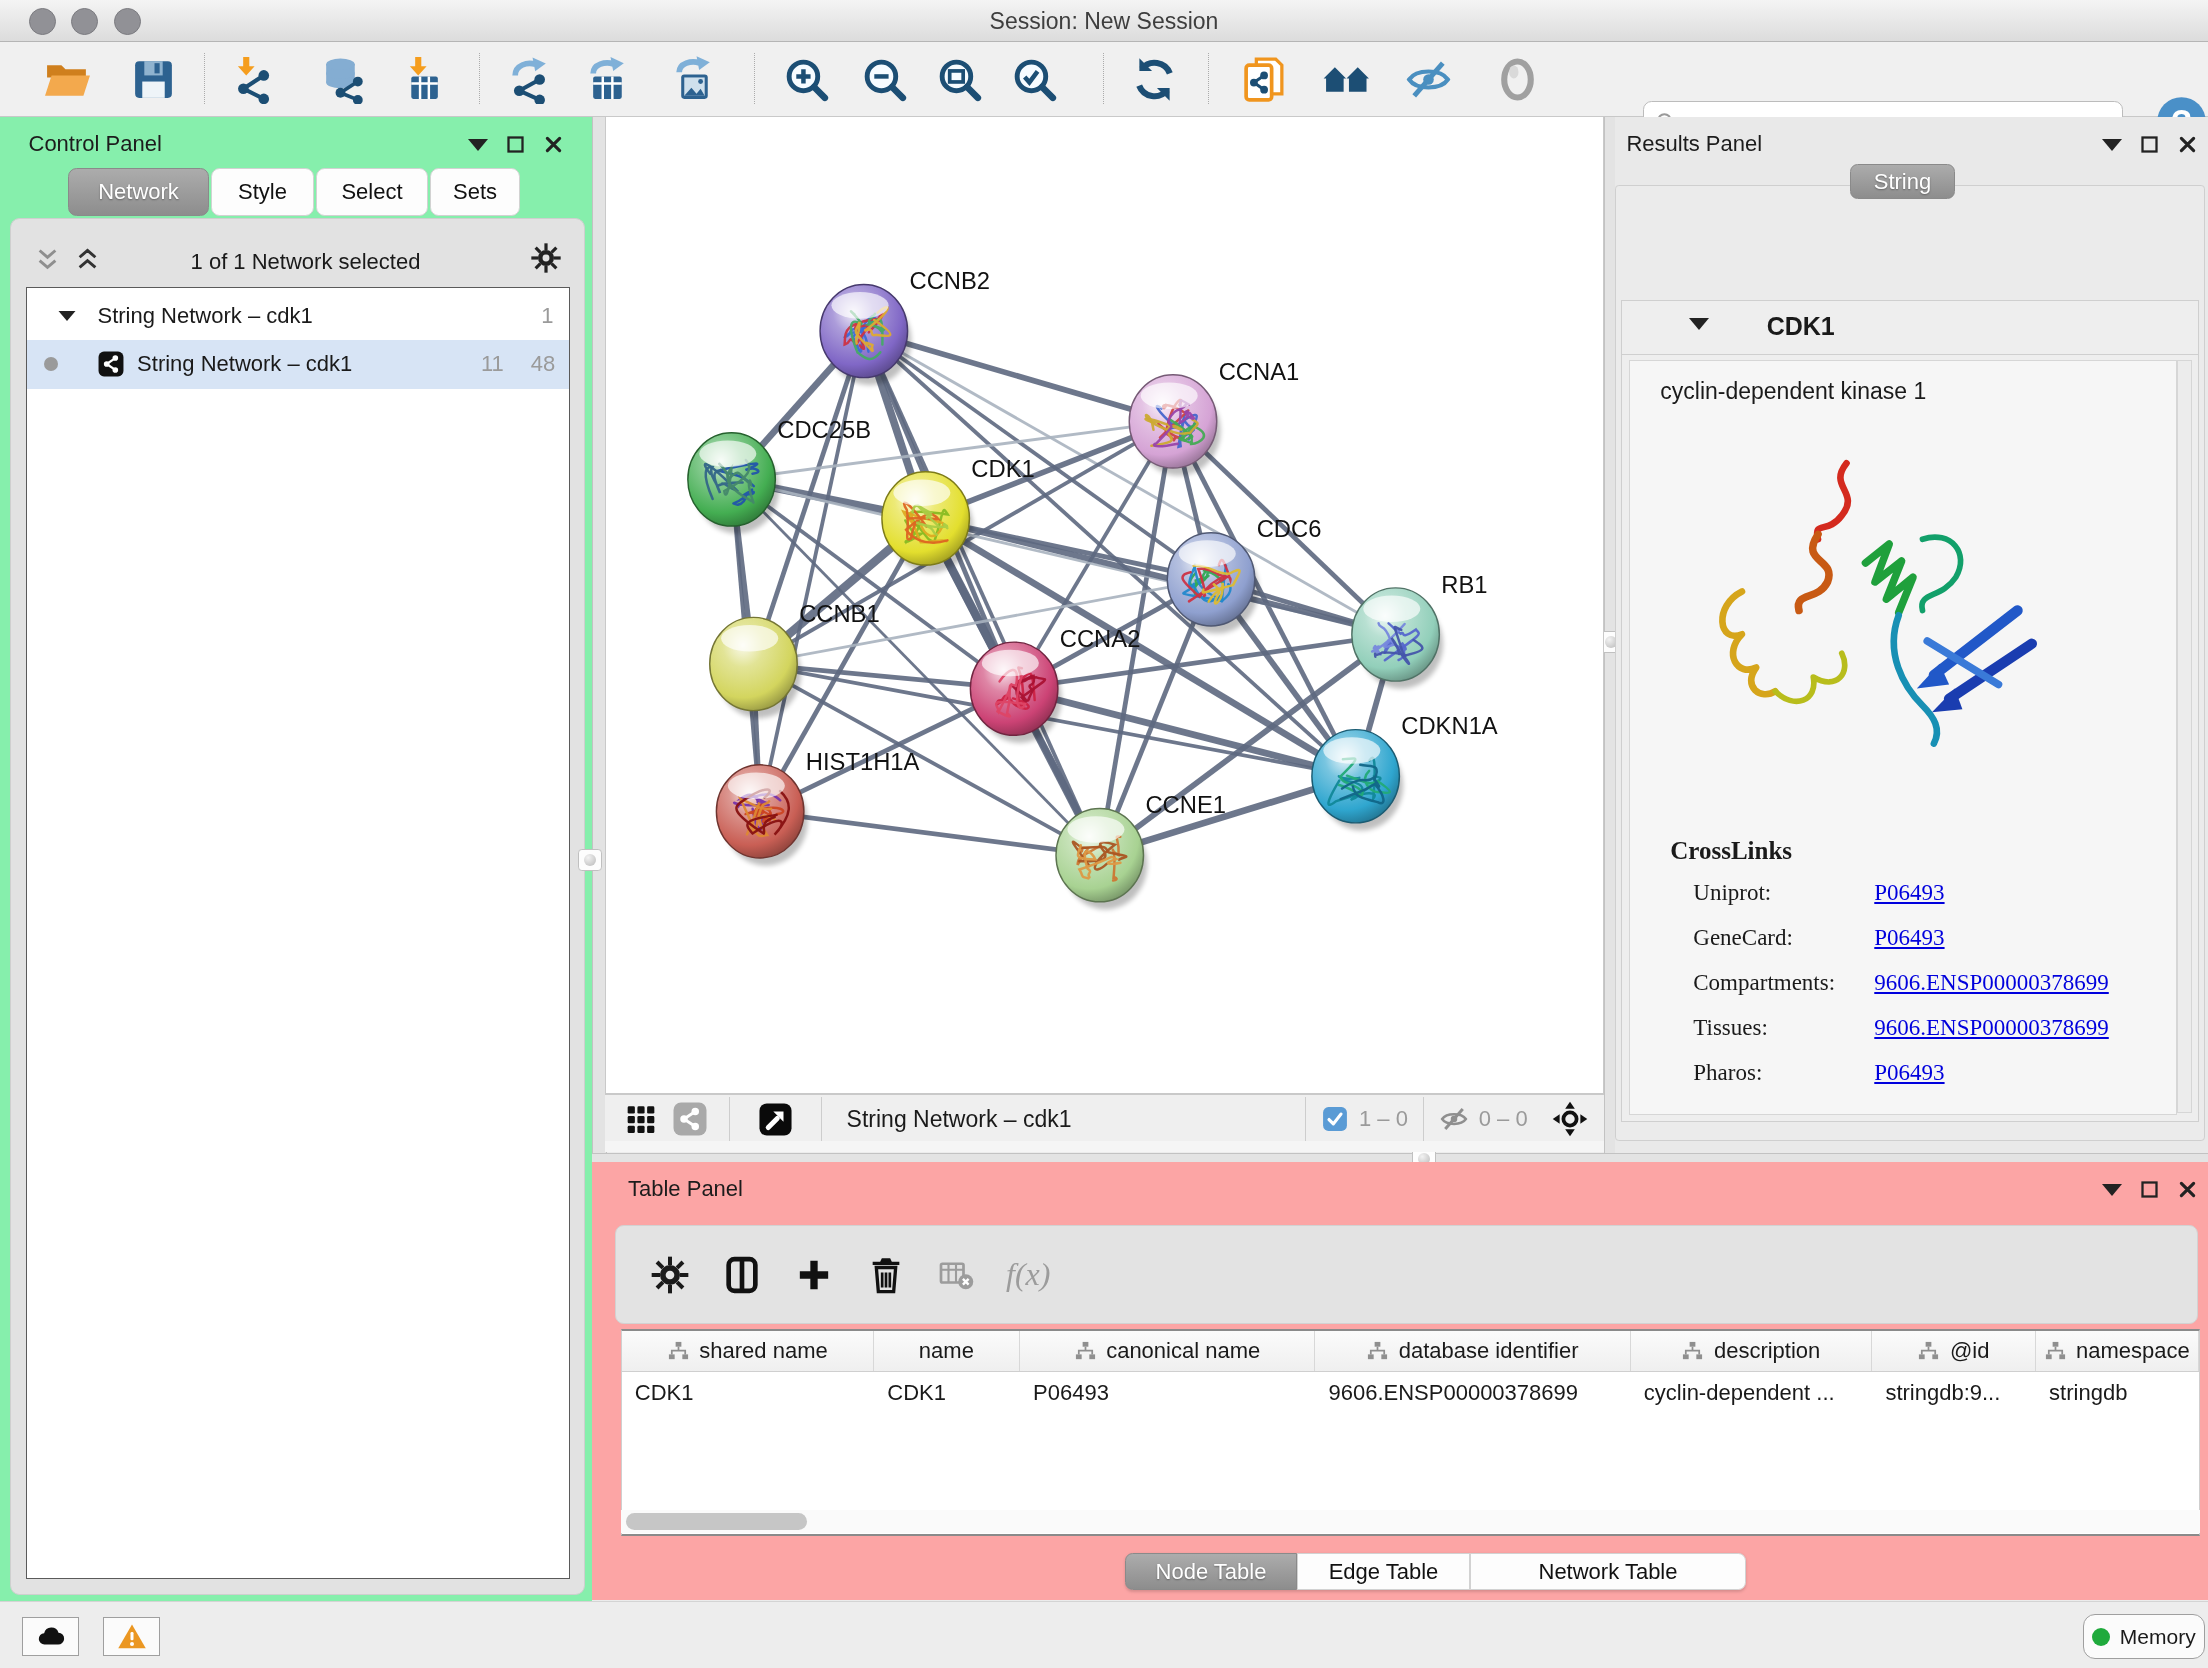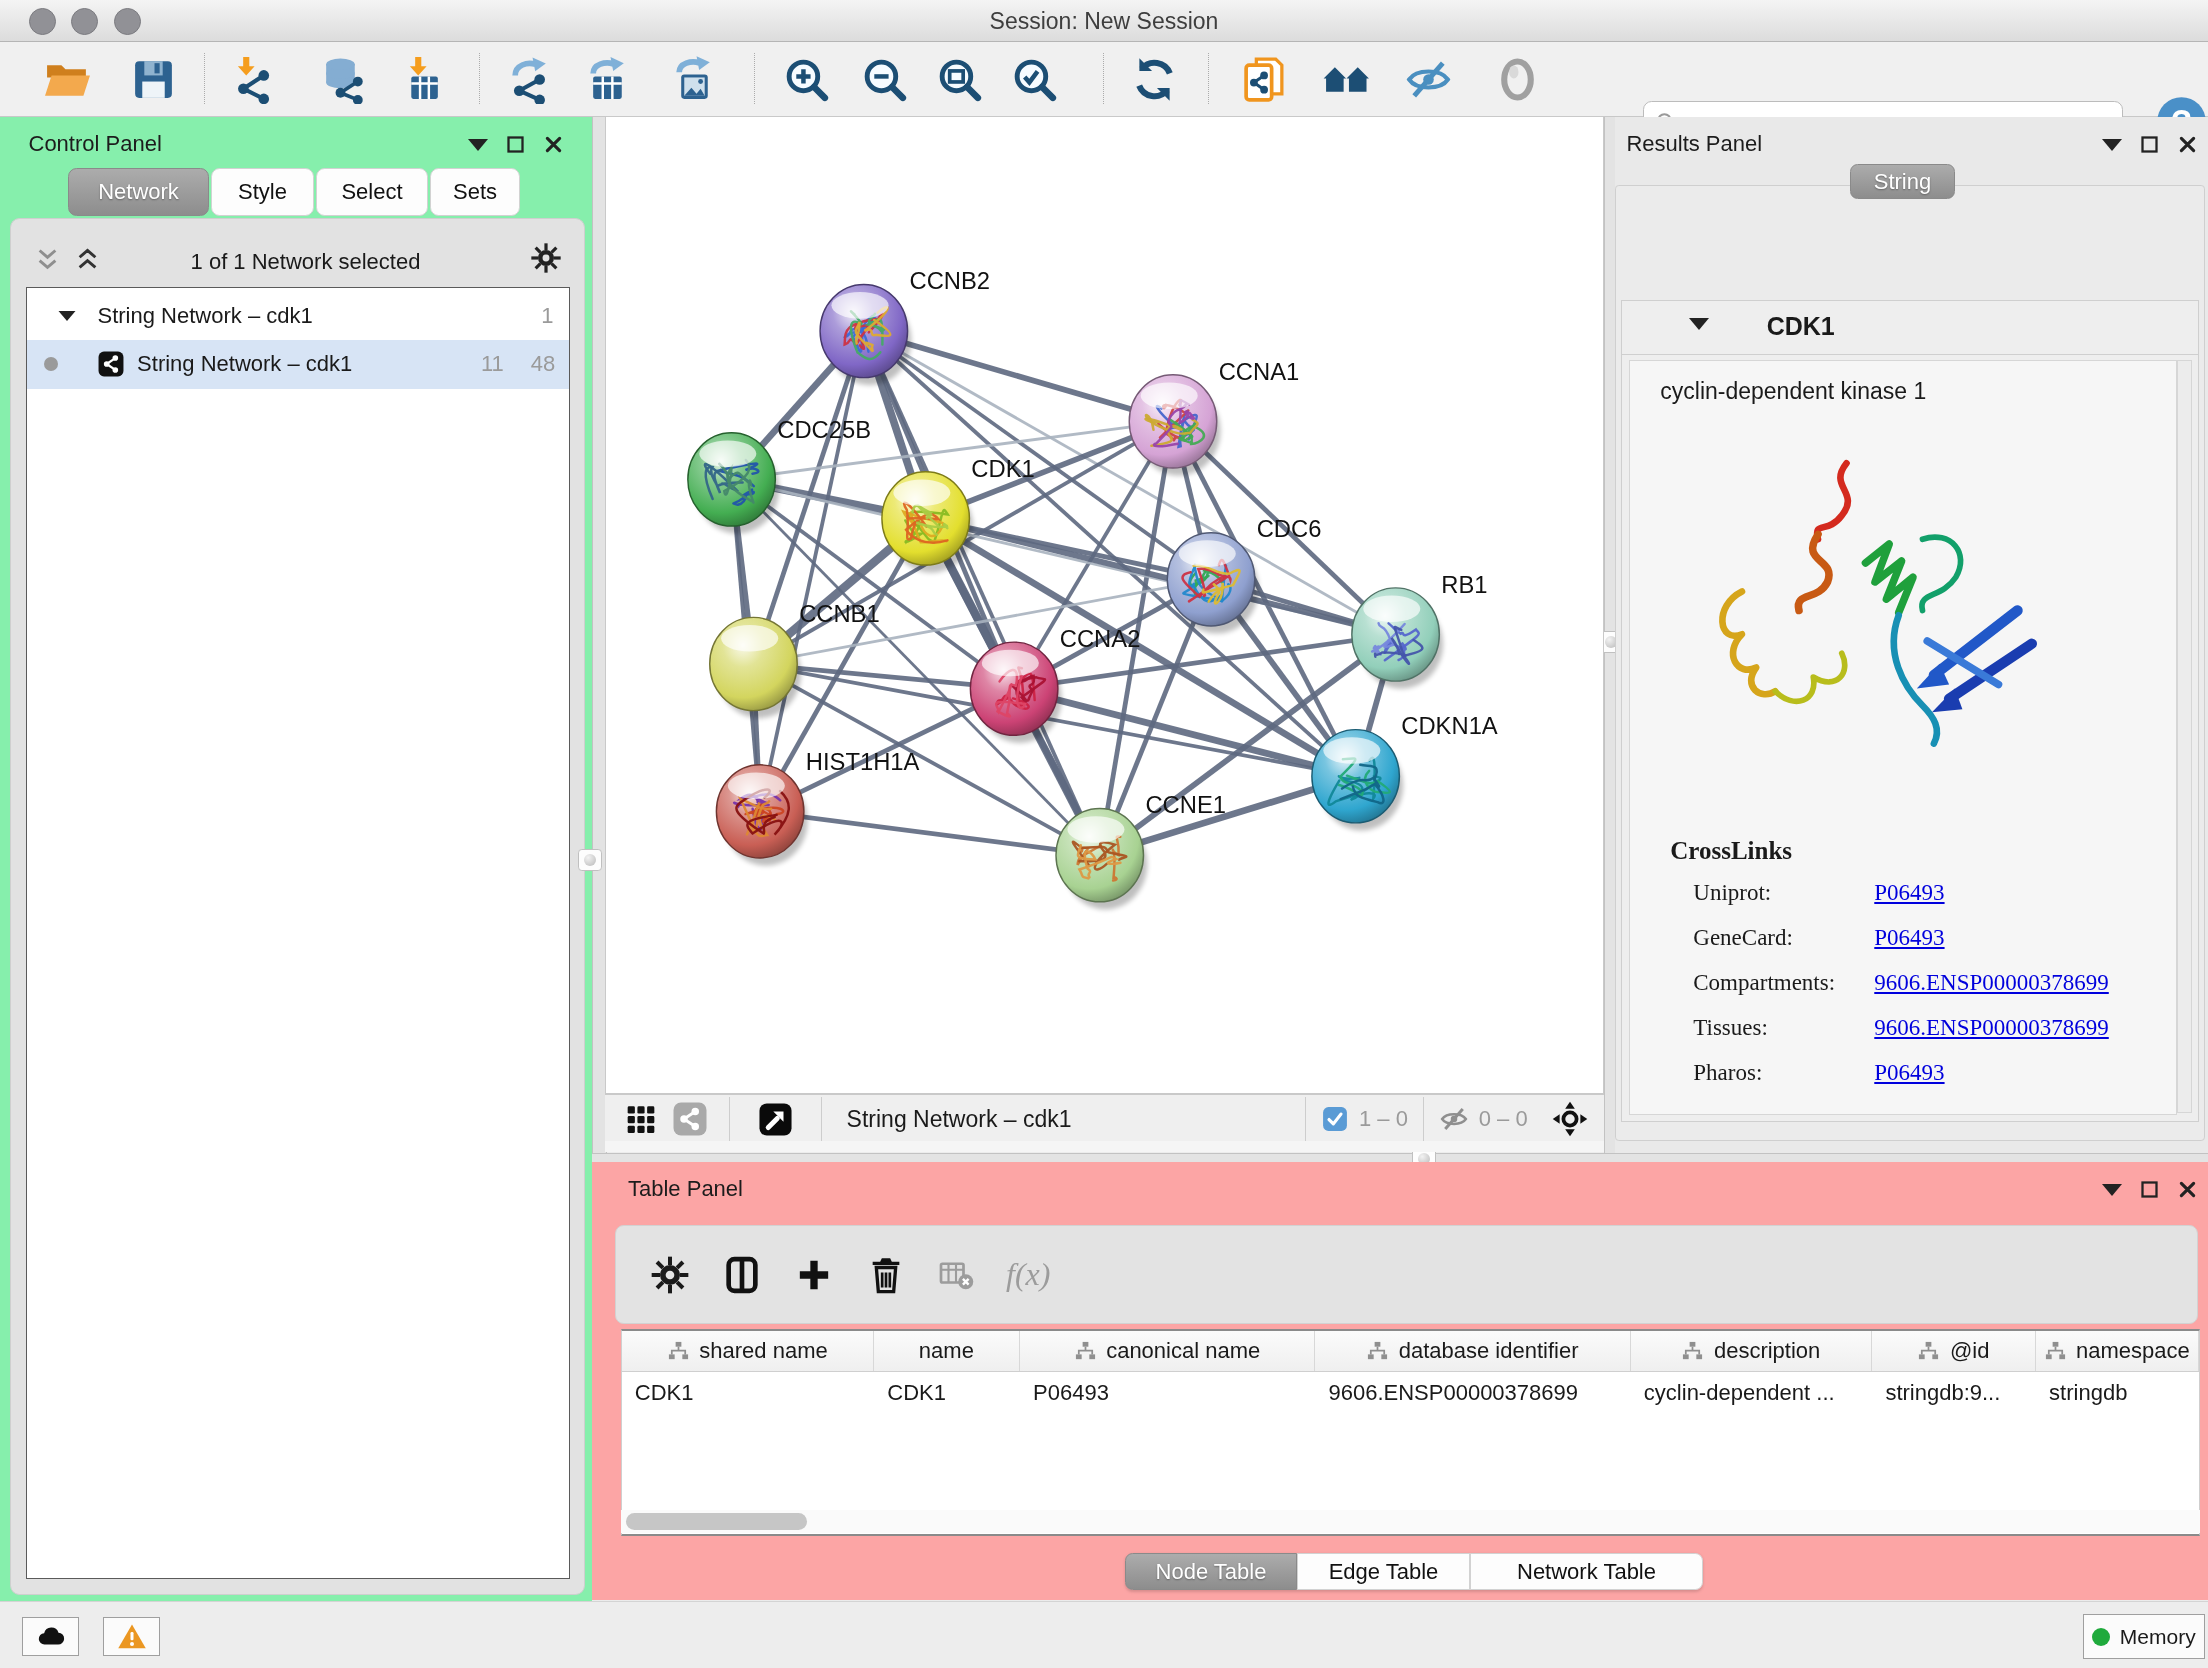--- a/index.html
+++ b/index.html
@@ -854,37 +854,37 @@
     <div class="hthumb" style="position:absolute;left:5.7px;top:2.9px;width:181px;height:17px;"></div>
   </div>
 
   <div class="abs" style="left:533px;top:391px;height:37px;display:flex;box-shadow:0 1.9px 2.9px rgba(0,0,0,.15);border-radius:7.6px;">
     <div class="tab graytab" style="width:172px;border-radius:7.6px 0 0 7.6px;">
         <span>Node Table</span>
       </div>
     <div class="tab whitetab" style="width:173px;">
         <span>Edge Table</span>
       </div>
-    <div class="tab whitetab" style="width:233px;border-radius:0 7.6px 7.6px 0;align-items:center;">
+    <div class="tab whitetab" style="width:276px;border-radius:0 7.6px 7.6px 0;align-items:center;">
         <span>Network Table</span>
       </div>
   </div>
 </div>
 
 <div class="abs statusbar">
   <div class="abs sbbtn" style="left:22px;top:15px;width:55px;height:37px;">
     <svg viewBox="0 0 24 24" style="width:30px;height:30px;">
         <path d="M7 18a4.5 4.5 0 0 1-.5-9A6 6 0 0 1 18 8.5 4 4 0 0 1 17.5 18z" fill="#111"></path>
       </svg>
   </div>
   <div class="abs sbbtn" style="left:103px;top:15px;width:55px;height:37px;">
     <svg viewBox="0 0 24 24" style="width:30px;height:30px;">
         <path d="M12 2L23 21H1z" fill="#eb9722"></path>
         <rect x="10.8" y="8" width="2.4" height="6.5" rx="1" fill="#fff"></rect>
         <circle cx="12" cy="17.5" r="1.6" fill="#fff"></circle>
       </svg>
   </div>
-  <div class="abs sbbtn" style="left:2083px;top:12.4px;width:120px;height:43px;border-radius:0;gap:9.5px;">
+  <div class="abs sbbtn" style="left:2083px;top:12.4px;width:120px;height:43px;border-radius:12px;gap:9.5px;">
     <i id="mem-dot" style="width: 18px; height: 18px; border-radius: 50%; display: block; background: rgb(31, 170, 60);"></i>
     <span style="font-size:21px;">Memory</span>
   </div>
 </div>
 
 
 </body></html>

